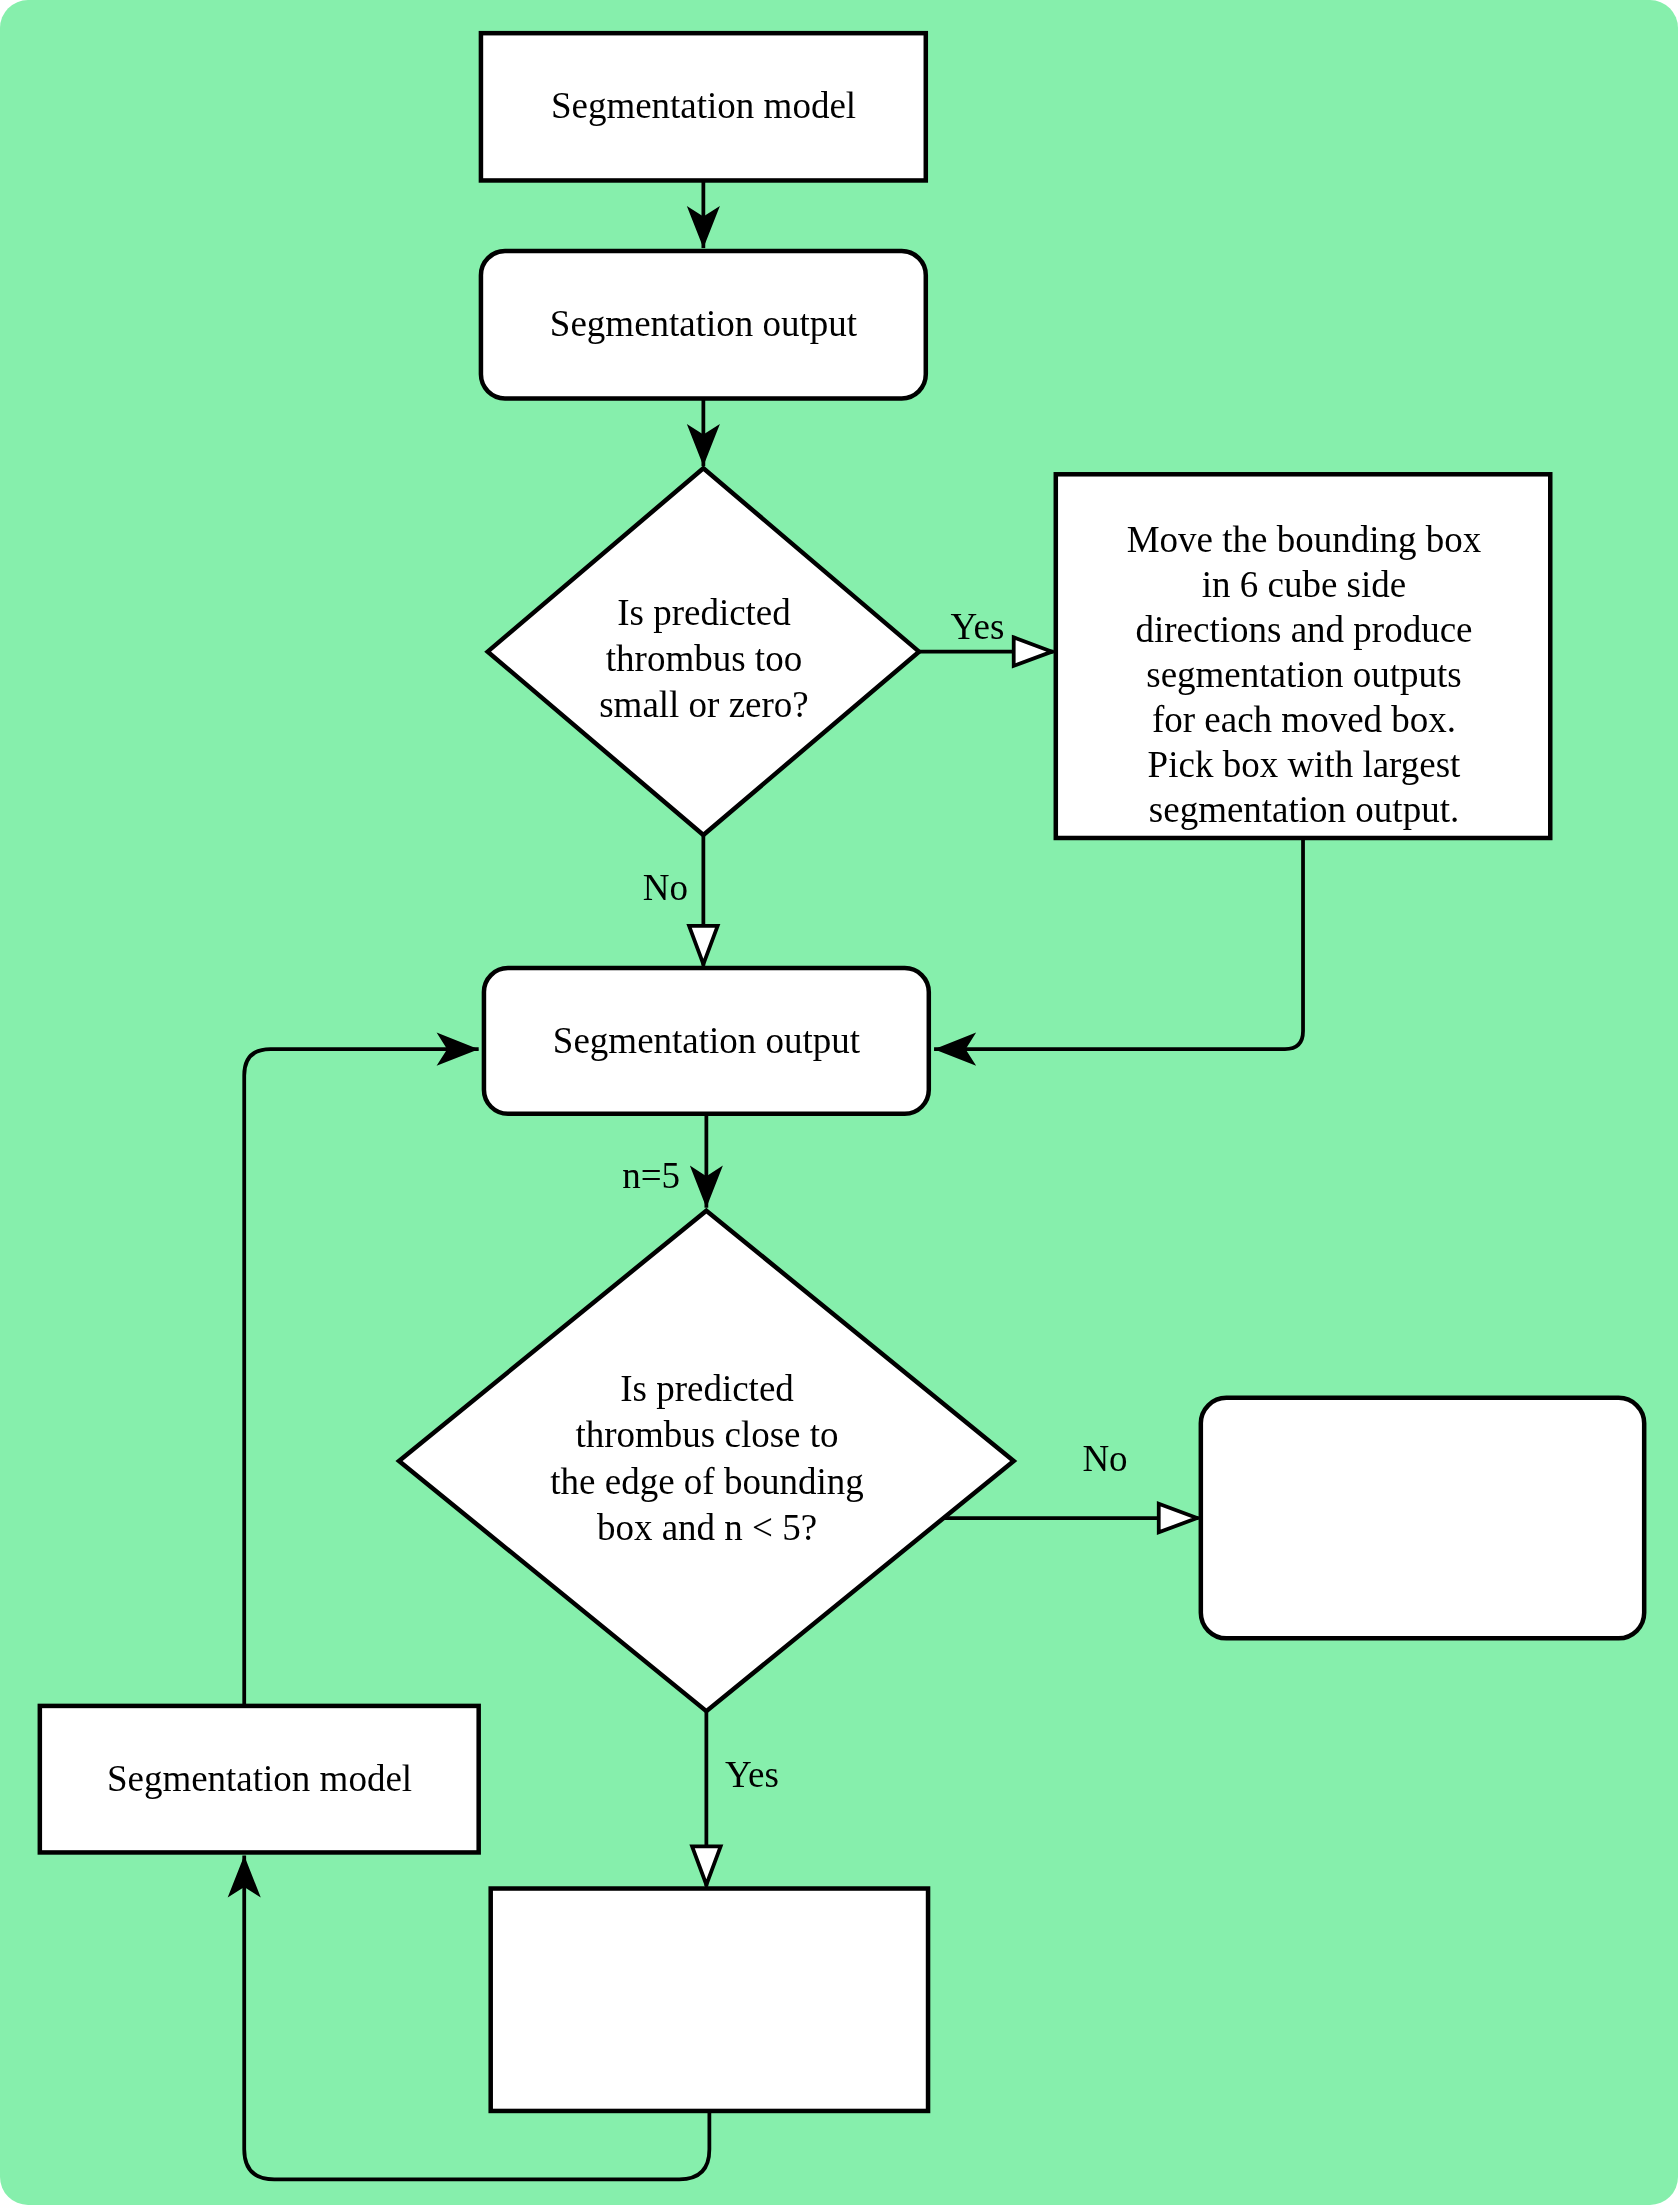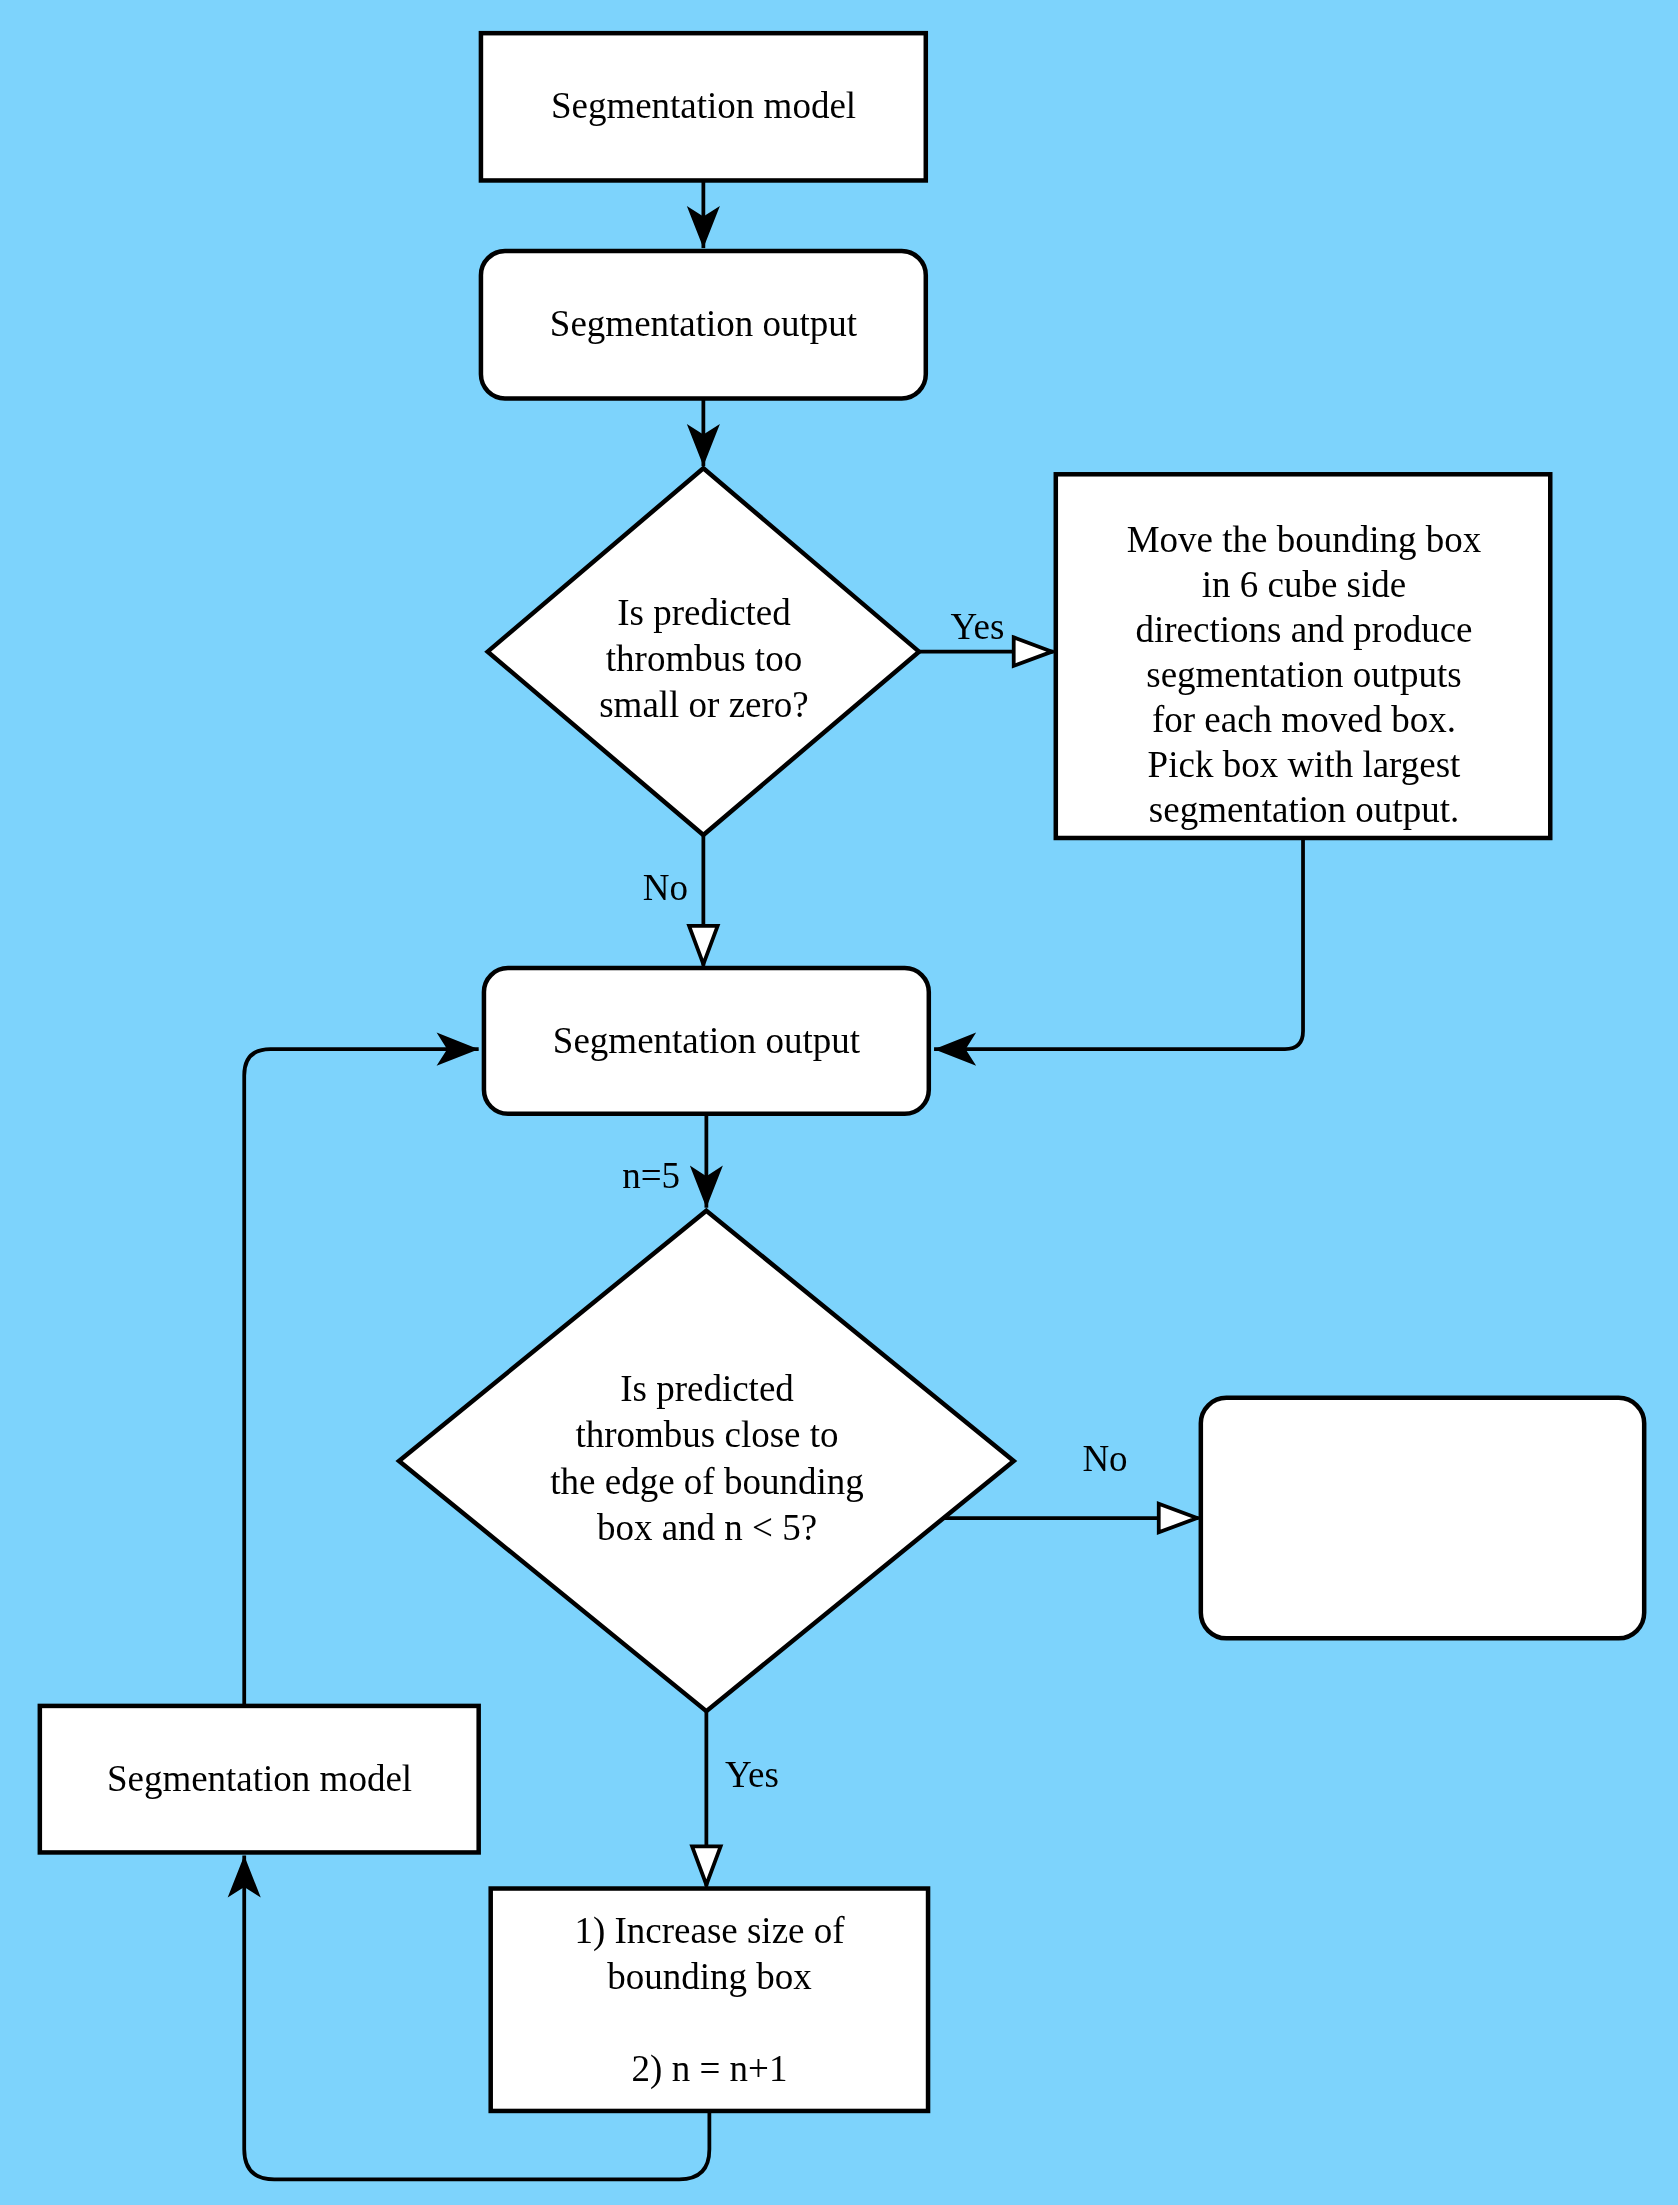--- a/index.html
+++ b/index.html
@@ -1,21 +1,22 @@
 <!DOCTYPE html>
 <html style="font-size:12px"><head>
 <meta charset="utf-8">
 <style>
   html,body{margin:0;padding:0;background:#ffffff;}
   .canvas{
     position:relative;
     width:1678px;height:2205px;
-    background:#7dd3fc;
+    background:#86efac;
     font-family:"Liberation Serif","DejaVu Serif",serif;
     color:#000;
+    border-radius:28px;
   }
   .canvas svg{position:absolute;left:0;top:0;}
   .lbl{
     position:absolute;
     display:flex;align-items:center;justify-content:center;
     text-align:center;
     white-space:pre-line;
     font-size:37px;line-height:1.25;
     color:#000;
   }
@@ -82,24 +83,20 @@
   <div class="lbl" style="left:484px;top:968px;width:445px;height:146px;">Segmentation output</div>
 
   <div class="lbl" style="left:504px;top:1308px;width:406px;height:301px;">Is predicted
 thrombus close to
 the edge of bounding
 box and n &lt; 5?</div>
 
 
   <div class="lbl" style="left:40px;top:1706px;width:439px;height:147px;">Segmentation model</div>
 
-  <div class="lbl" style="left:491px;top:1889px;width:437px;height:222px;">1) Increase size of
-bounding box
-
-2) n = n+1</div>
 
   <div class="lbl edge" style="left:936px;top:607px;width:83px;">Yes</div>
 
   <div class="lbl edge right-al" style="left:571px;top:868px;width:117px;">No</div>
 
   <div class="lbl edge right-al" style="left:530px;top:1156px;width:150px;">n=5</div>
 
   <div class="lbl edge" style="left:1056px;top:1439px;width:98px;">No</div>
 
   <div class="lbl edge" style="left:725px;top:1755px;width:90px;text-align:left;">Yes</div>

